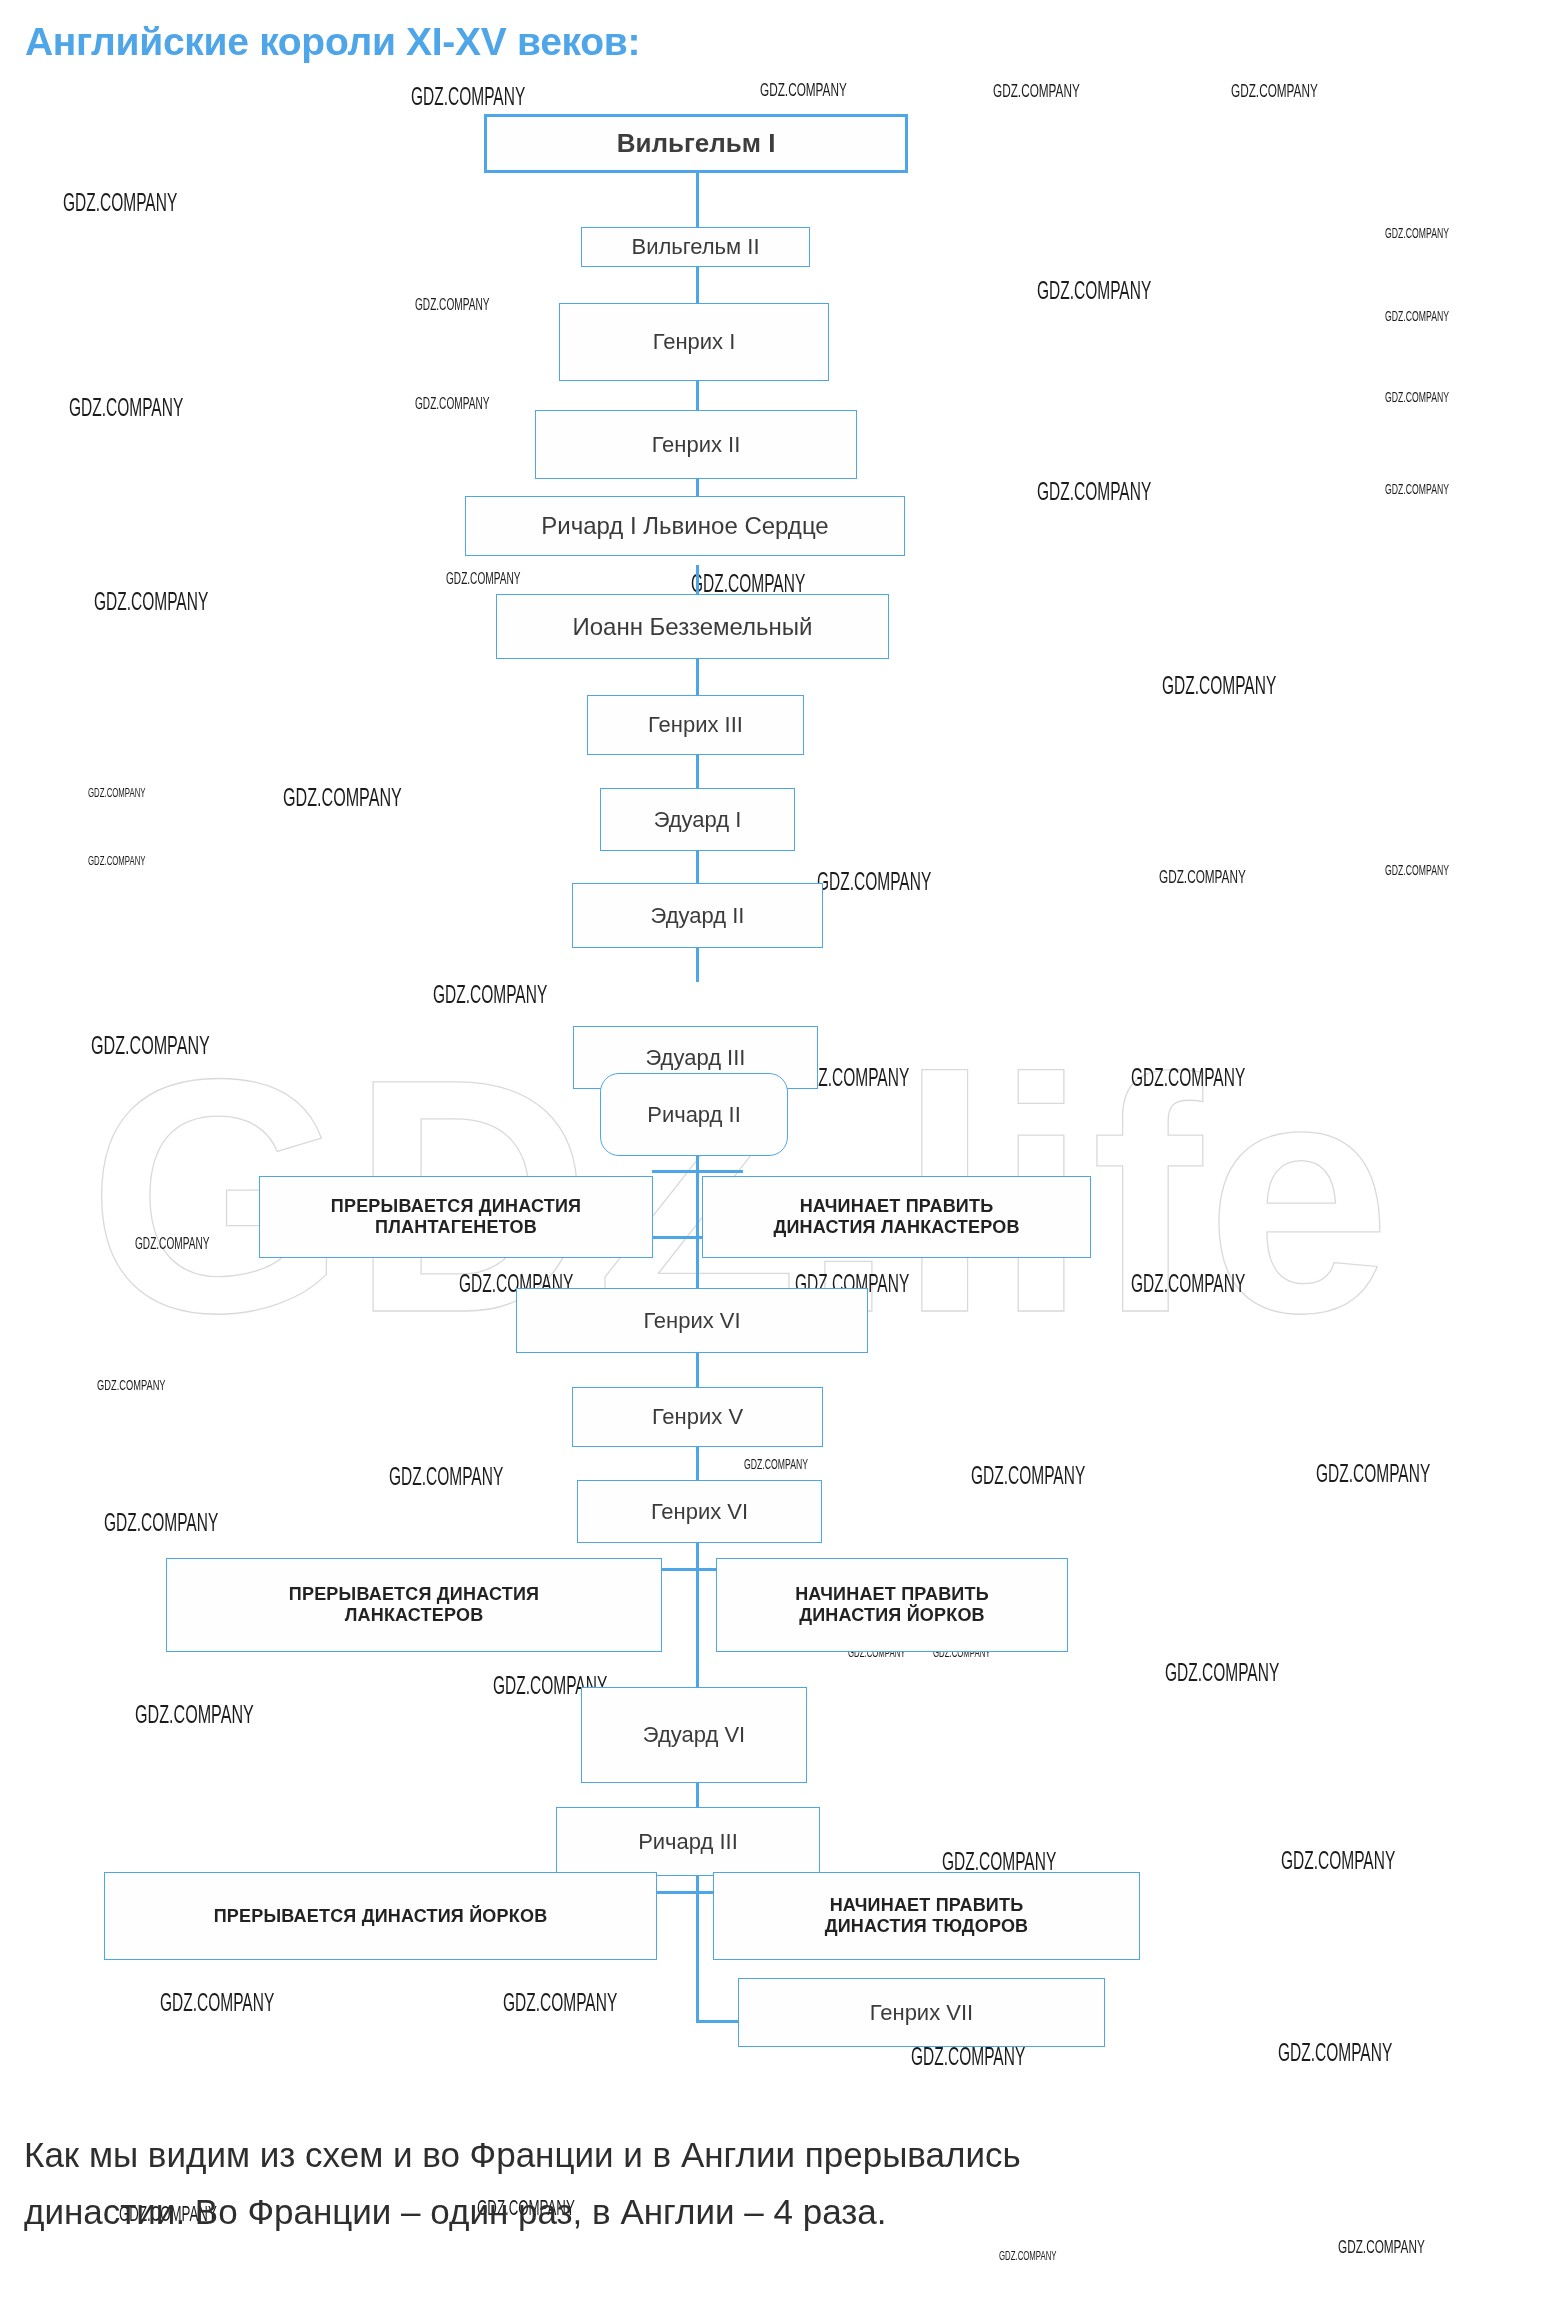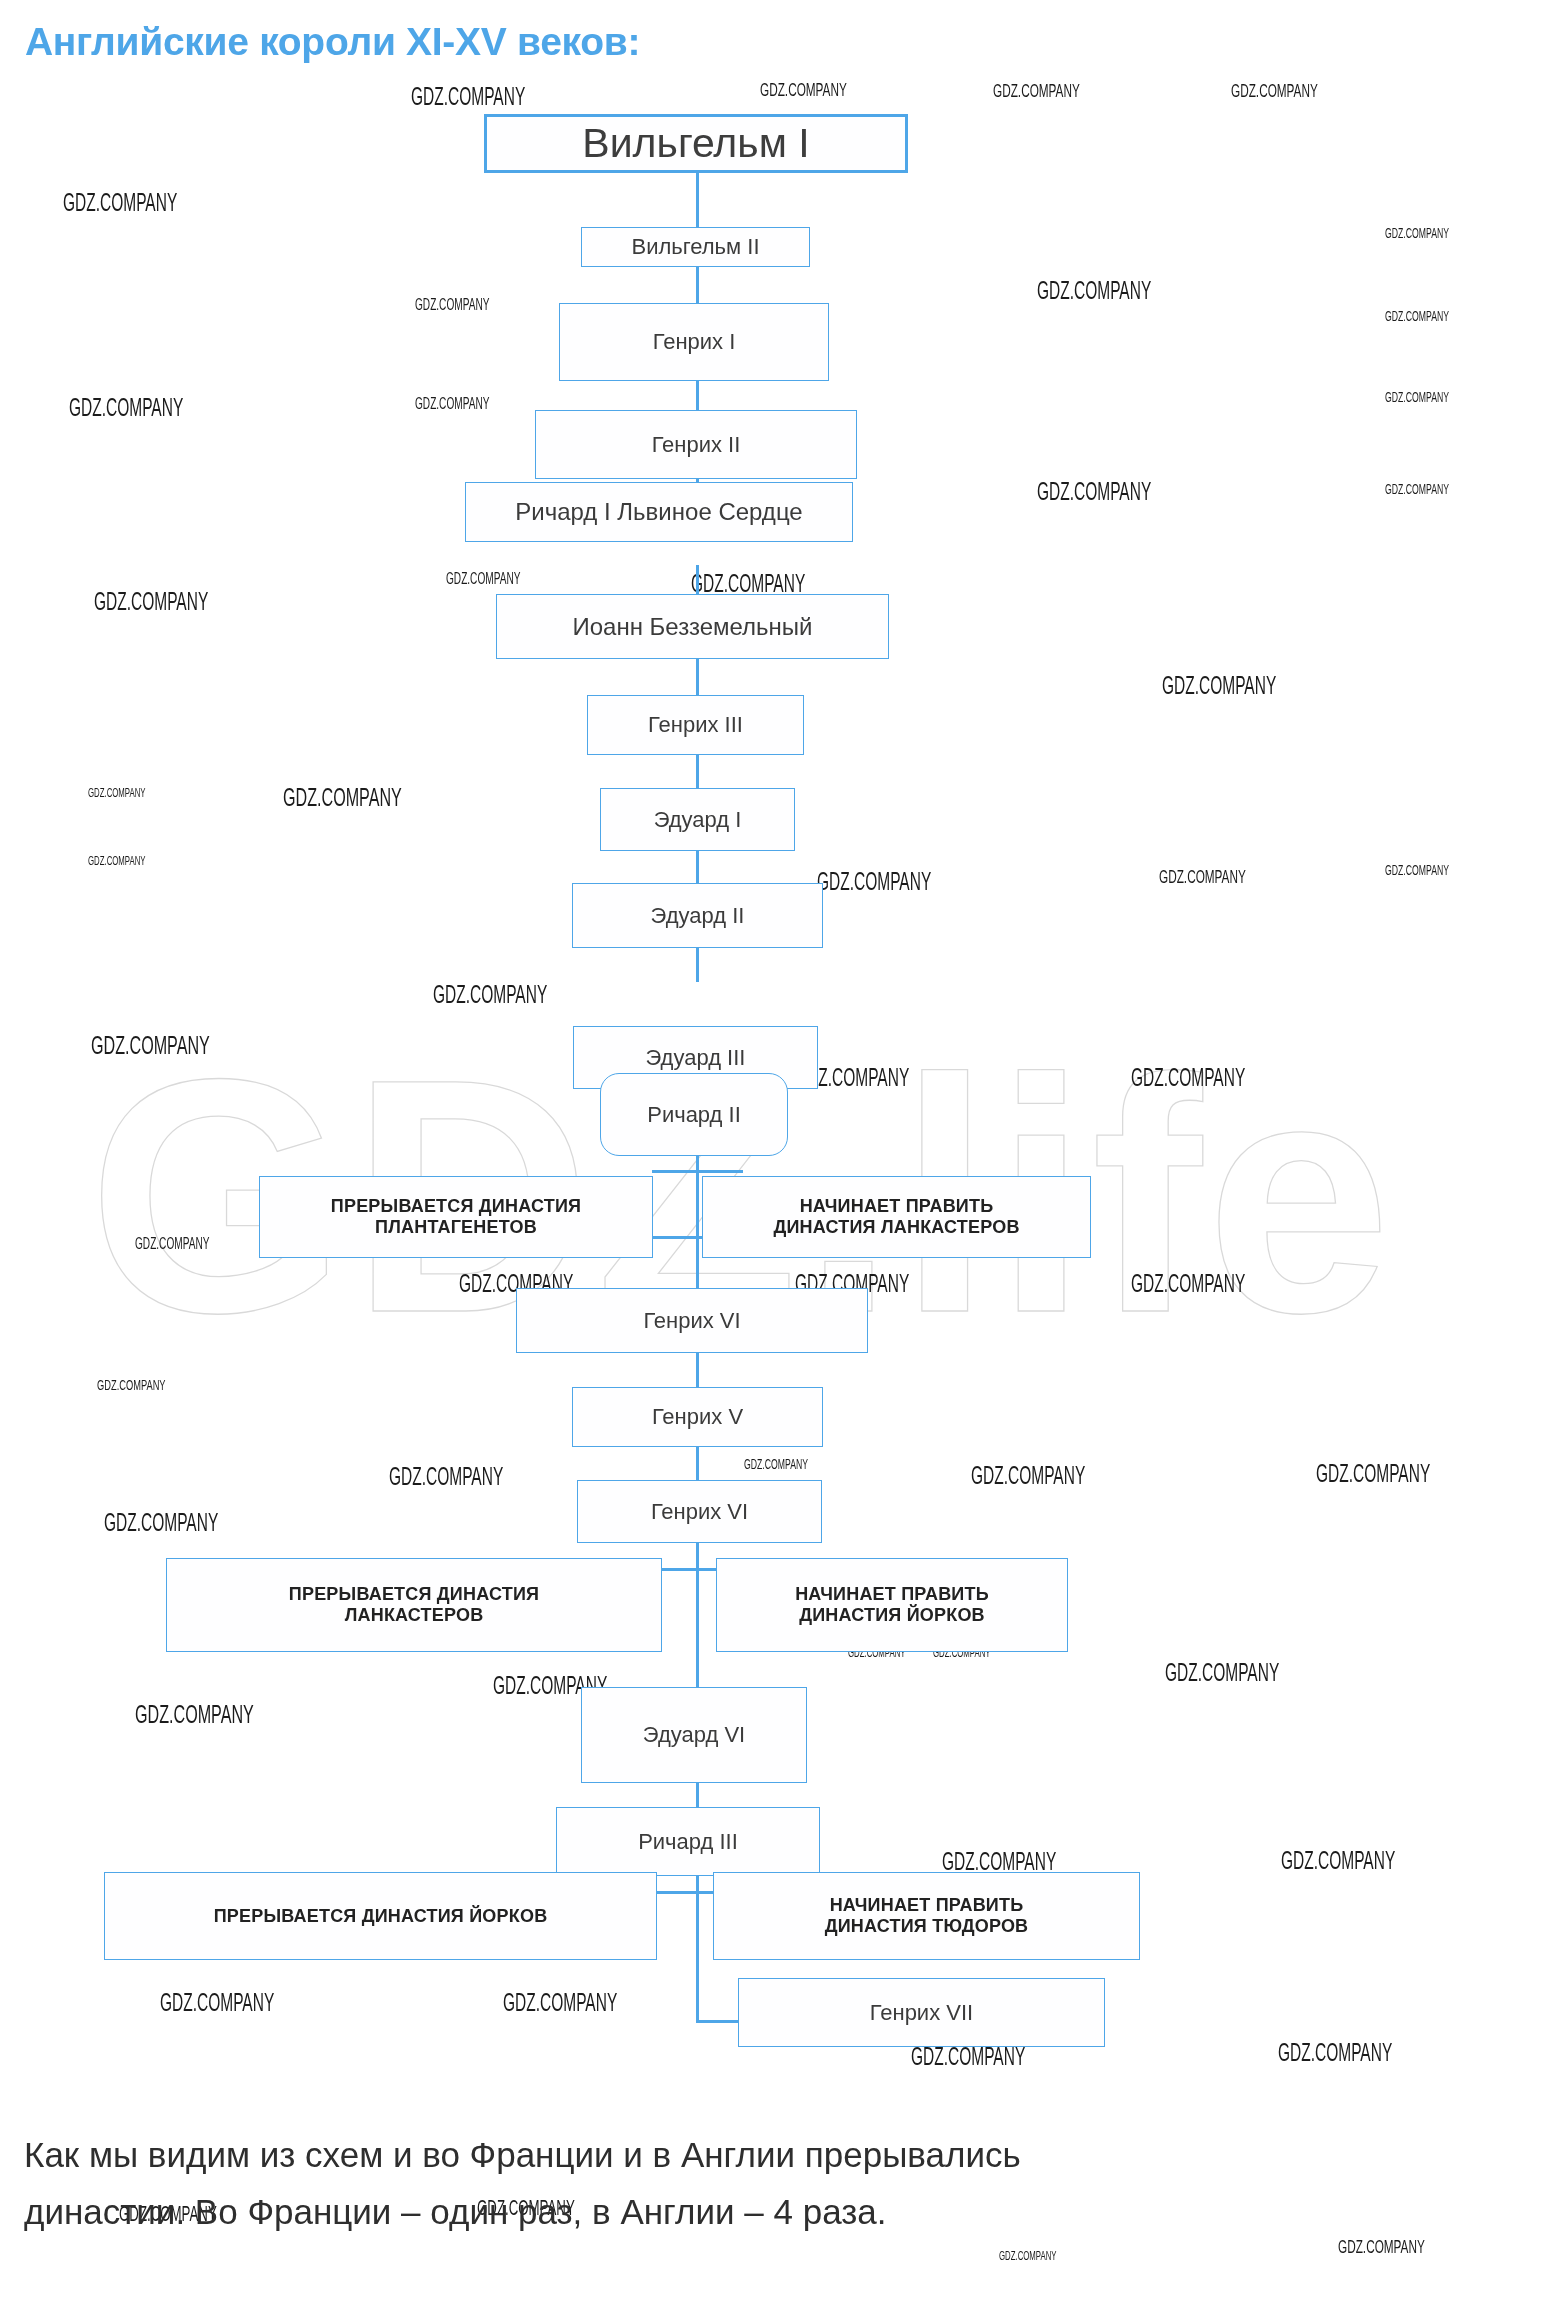--- a/index.html
+++ b/index.html
@@ -47,21 +47,21 @@
     box-sizing:border-box;
     border:1.9px solid #4ea6e8;
     background:#fefeff;
     display:flex;align-items:center;justify-content:center;
     color:#3b3b3b;
     text-align:center;
     line-height:1.15;
   }
   .box.root{
     border-width:3.1px;
-    font-size:41px;font-weight:normal;color:#3d3d3d;
+    font-size:26px;font-weight:bold;color:#3d3d3d;
   }
   .box.king{ font-size:22px; font-weight:400; }
   .box.king.wide{ font-size:24px; }
   .box.note{
     font-size:18px;font-weight:bold;color:#222;
     letter-spacing:0.2px;
     font-family:"Liberation Sans Narrow","Liberation Sans",sans-serif;
   }
   .box.note span{display:block;}
 
@@ -174,21 +174,21 @@
   <div class="hline" style="left:696px;top:2020px;width:45px;"></div>
 
   <div class="box root" style="left:484px;top:114px;width:424px;height:59px;">Вильгельм I</div>
 
   <div class="box king" style="left:581px;top:227px;width:229px;height:40px;text-align:right;">Вильгельм II</div>
 
   <div class="box king" style="left:559px;top:303px;width:270px;height:78px;">Генрих I</div>
 
   <div class="box king" style="left:535px;top:410px;width:322px;height:69px;">Генрих II</div>
 
-  <div class="box king wide" style="left:465px;top:482px;width:388px;height:60px;">Ричард I Львиное Сердце</div>
+  <div class="box king wide" style="left:465px;top:496px;width:440px;height:60px;">Ричард I Львиное Сердце</div>
 
   <div class="box king wide" style="left:496px;top:594px;width:393px;height:65px;">Иоанн Безземельный</div>
 
   <div class="box king" style="left:587px;top:695px;width:217px;height:60px;">Генрих III</div>
 
   <div class="box king" style="left:600px;top:788px;width:195px;height:63px;">Эдуард I</div>
 
   <div class="box king" style="left:572px;top:883px;width:251px;height:65px;">Эдуард II</div>
 
   <div class="box king" style="left:573px;top:1026px;width:245px;height:63px;">Эдуард III</div>

